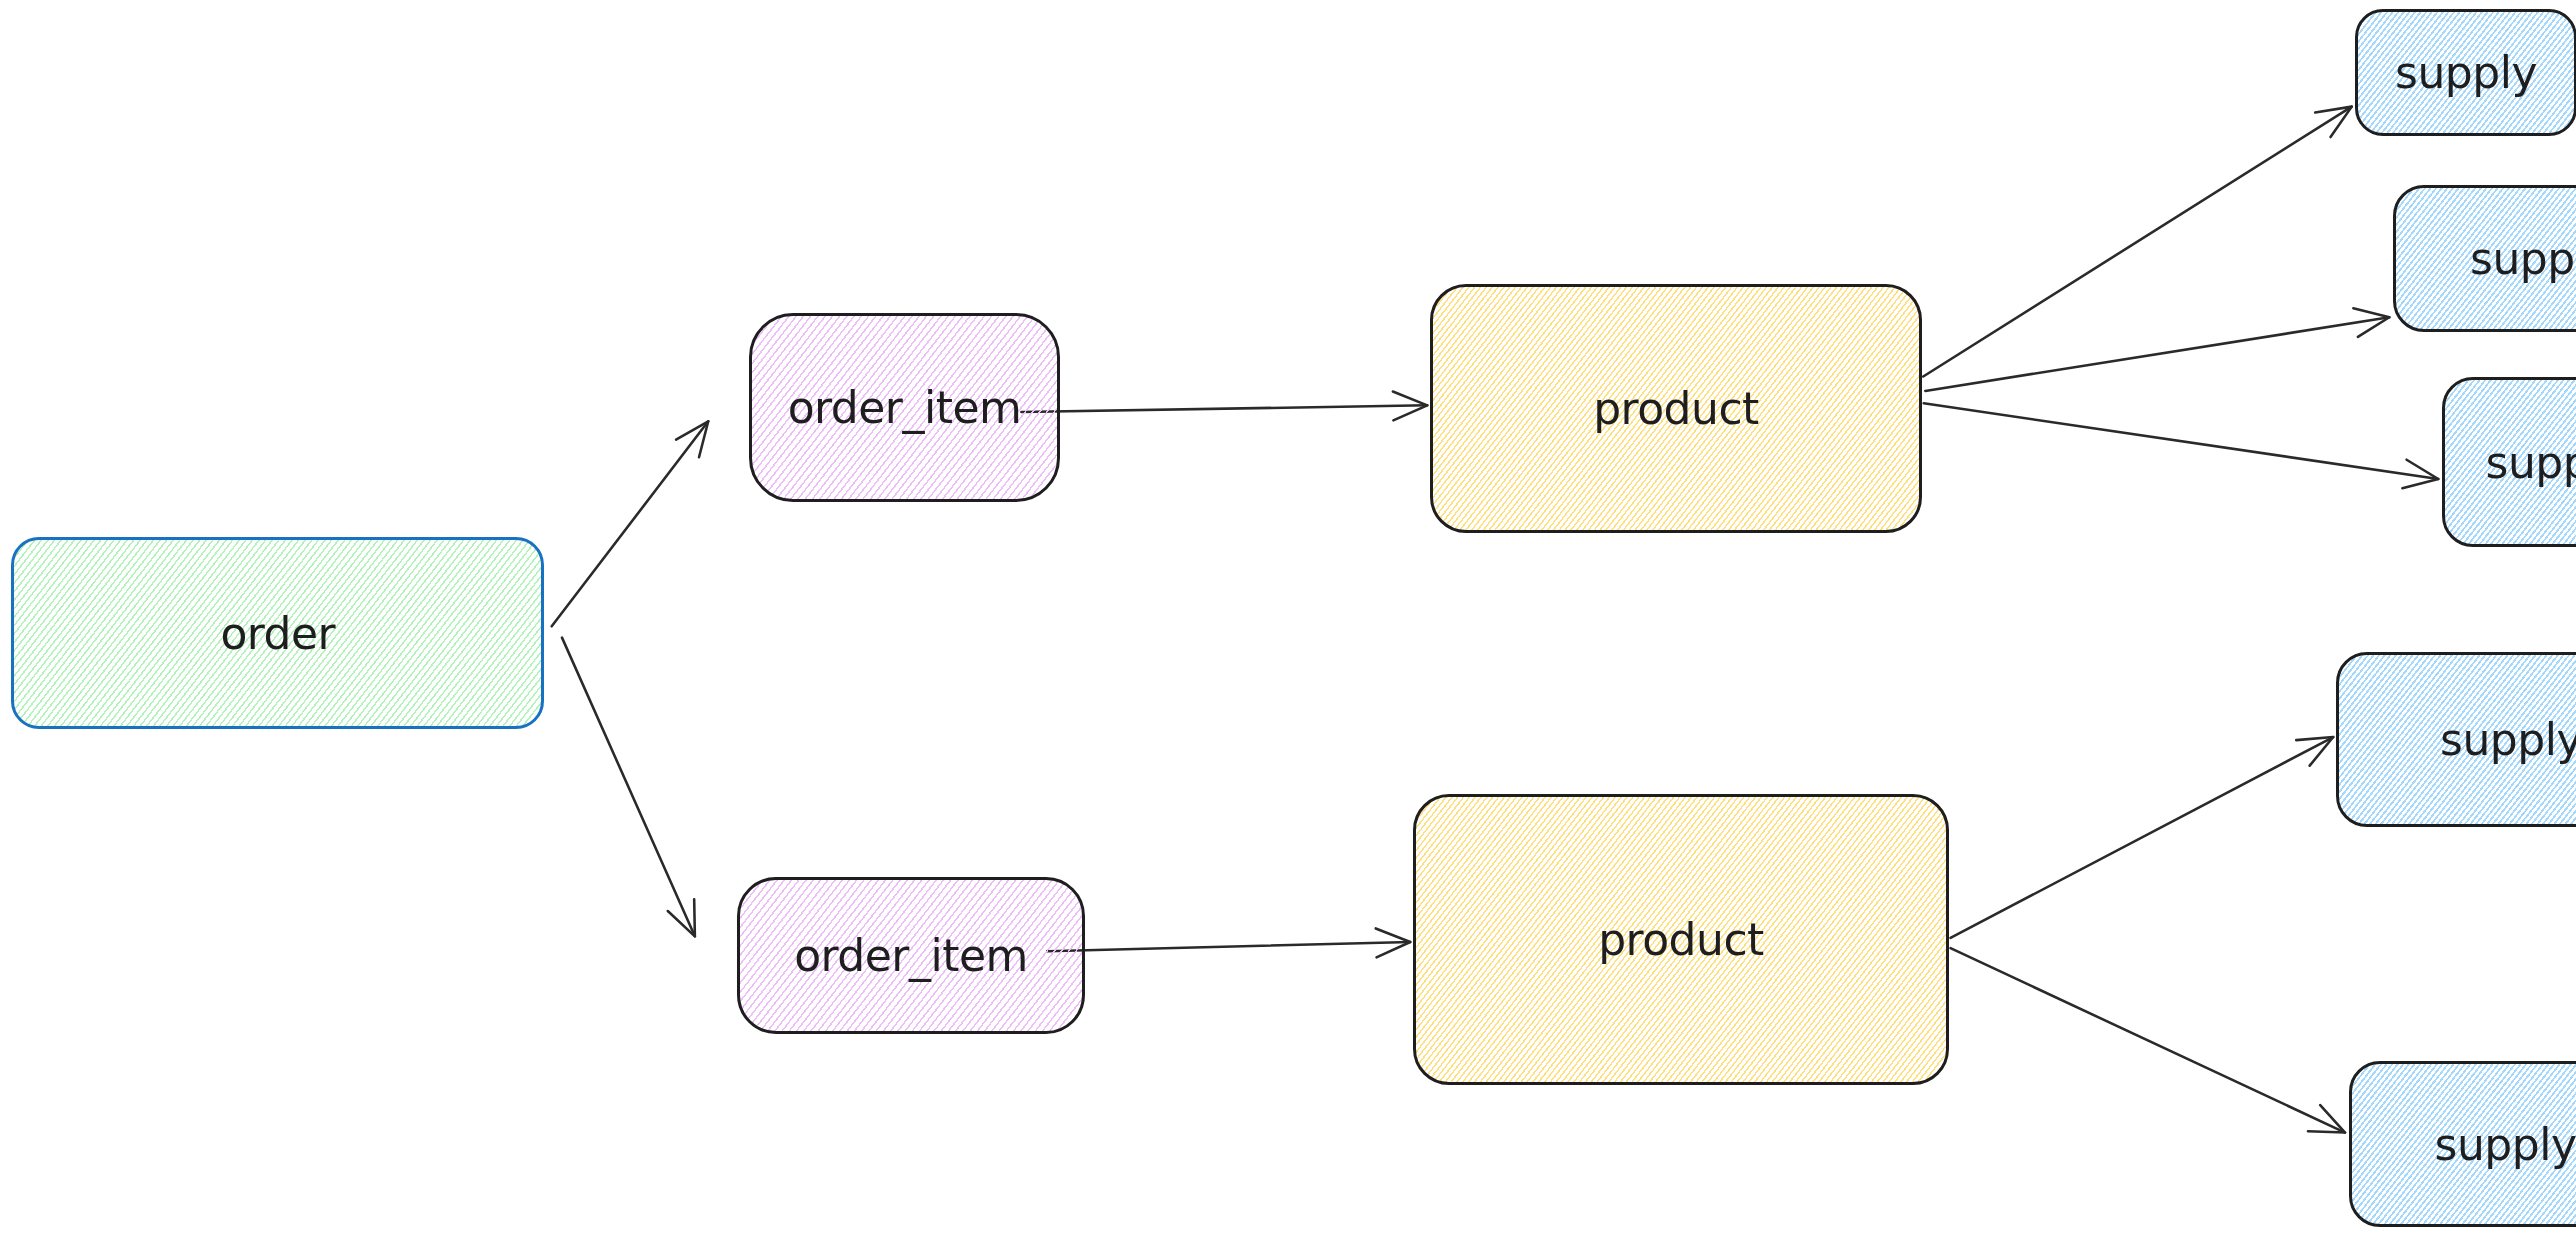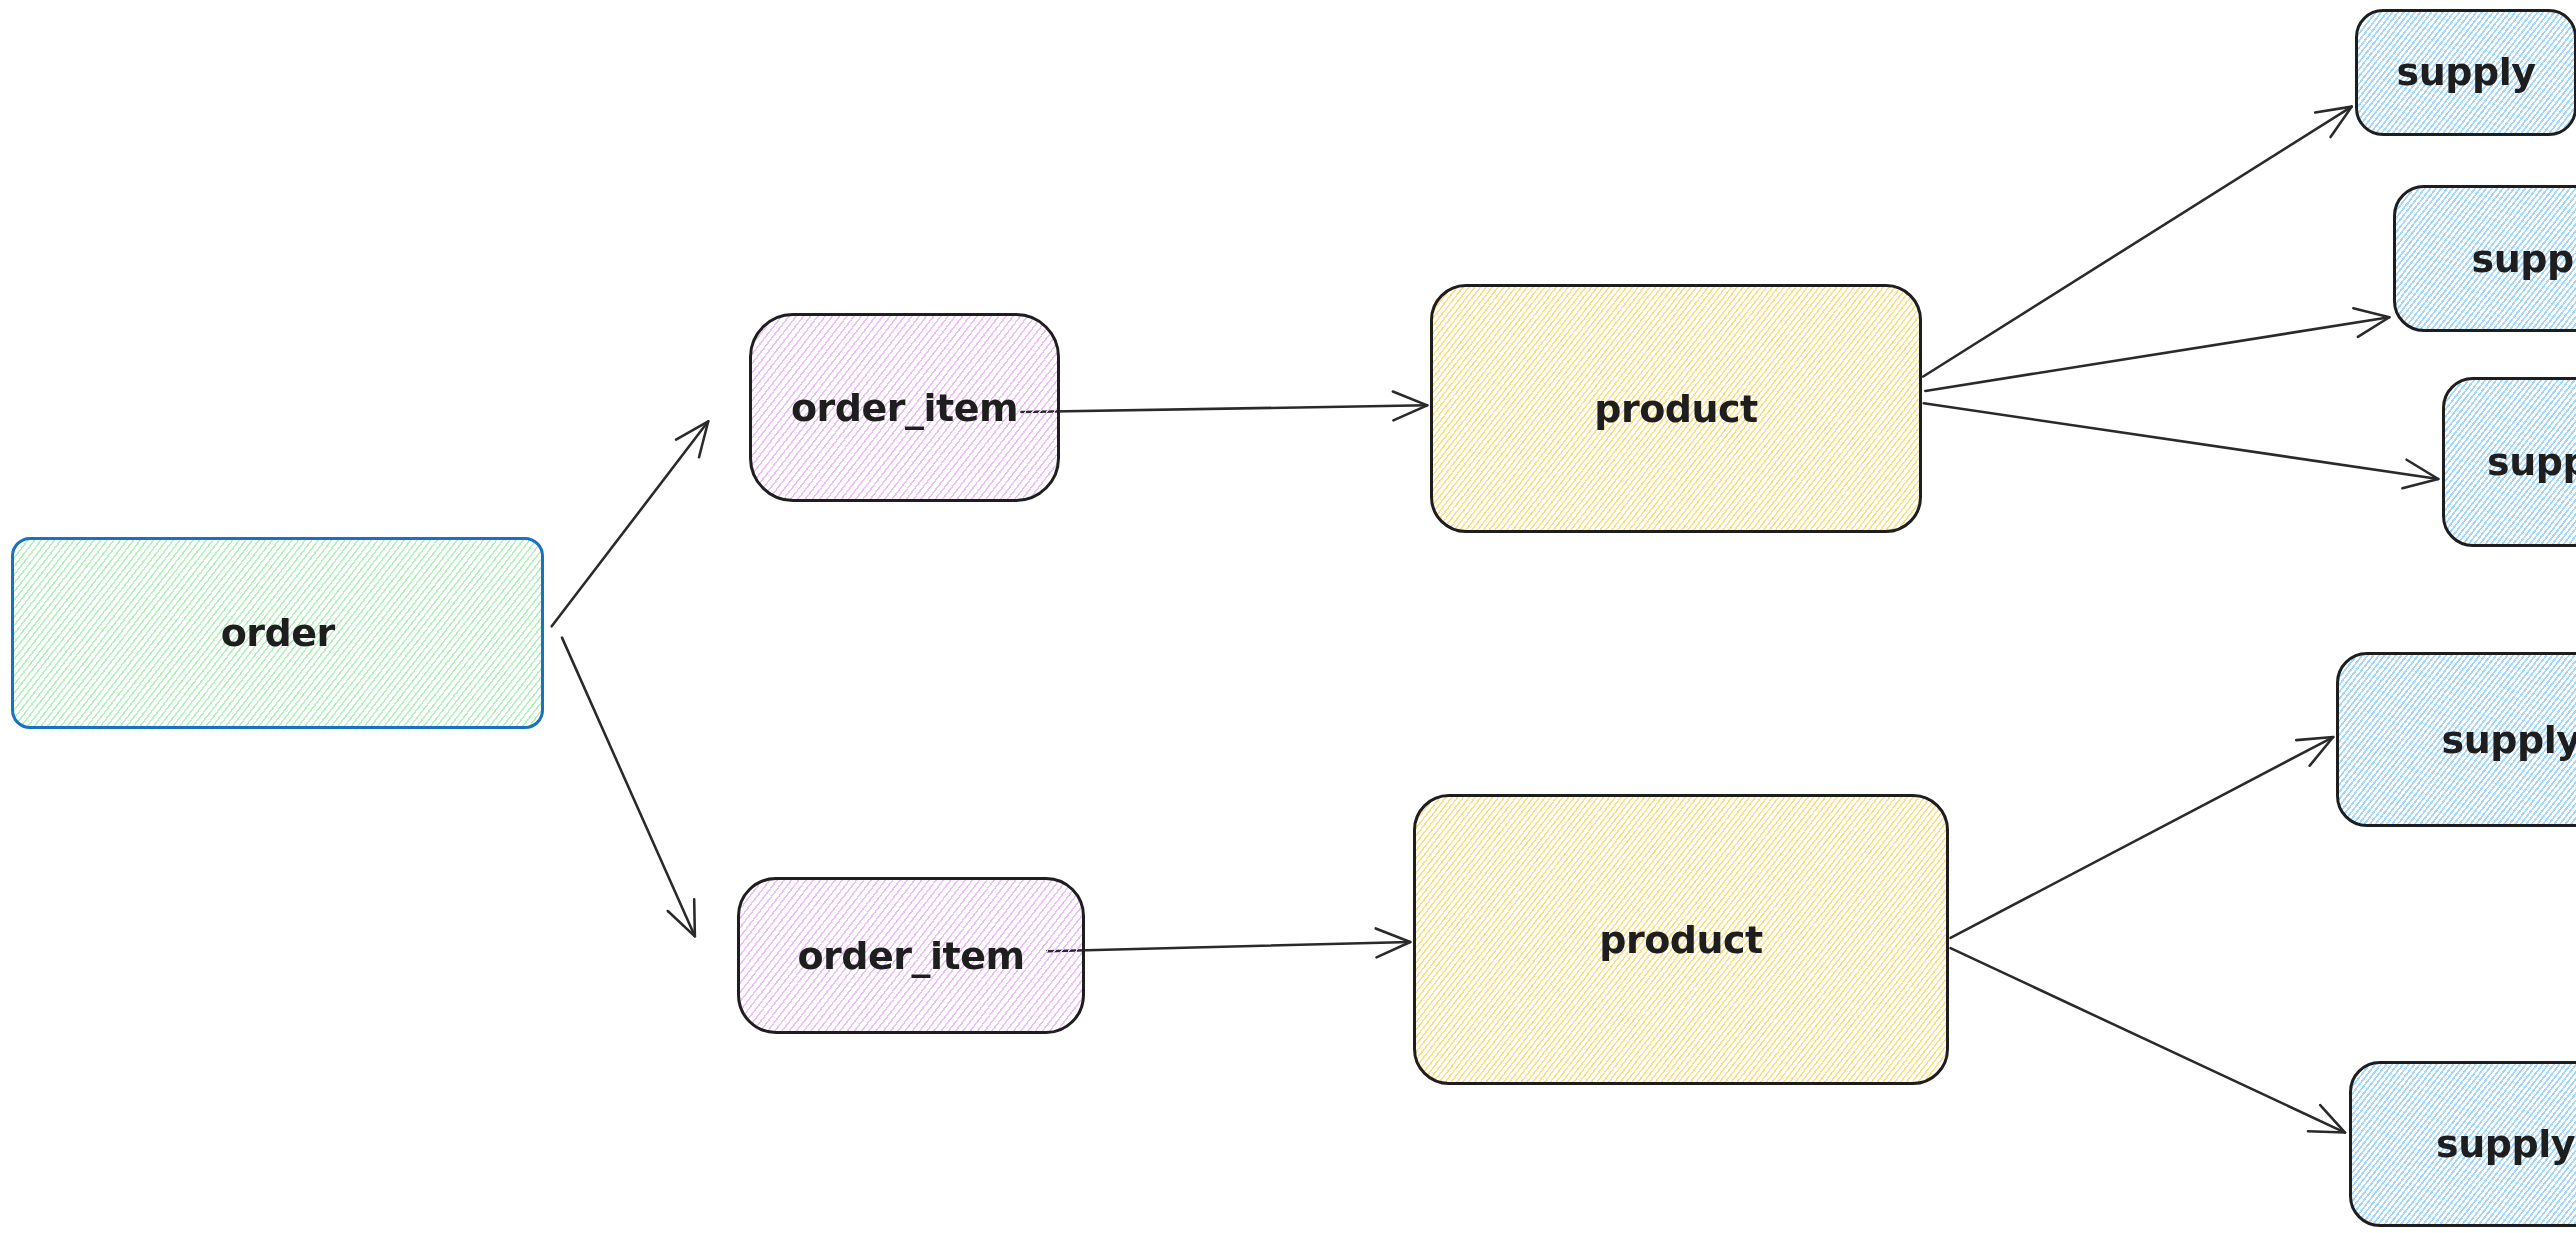--- a/index.html
+++ b/index.html
@@ -30,22 +30,22 @@
   .node {
     position: absolute;
     box-sizing: border-box;
     display: flex;
     align-items: center;
     justify-content: center;
     z-index: 2;
   }
   .node .label {
     color: #1e1e1e;
-    font-size: 38px;
-    font-weight: 700;
+    font-size: 44px;
+    font-weight: 400;
     letter-spacing: -0.5px;
     white-space: nowrap;
   }
   
   .green {
     border: 3.6px solid #1971c2;
     background: repeating-linear-gradient(128deg,
       #b2f2bb 0px, #b2f2bb 1.5px, transparent 1.5px, transparent 5.2px);
   }
   .violet {
@@ -84,21 +84,21 @@
       <path d="M 3737 759 L 4638 616" fill="none" stroke="#2a2a2a" stroke-width="5" stroke-linecap="round" stroke-linejoin="round"></path>
       <path d="M 4576.898388387821 654.0866519714506 L 4638 616 L 4568.10840546418 598.7036127113063" fill="none" stroke="#2a2a2a" stroke-width="5" stroke-linecap="round" stroke-linejoin="round"></path>
       <path d="M 3734 783 L 4733 930" fill="none" stroke="#2a2a2a" stroke-width="5" stroke-linecap="round" stroke-linejoin="round"></path>
       <path d="M 4663.308330349264 948.0851093801696 L 4733 930 L 4671.471882800277 892.6062733355287" fill="none" stroke="#2a2a2a" stroke-width="5" stroke-linecap="round" stroke-linejoin="round"></path>
       <path d="M 3786 1821 L 4529 1431" fill="none" stroke="#2a2a2a" stroke-width="5" stroke-linecap="round" stroke-linejoin="round"></path>
       <path d="M 4483.3122711347505 1486.647384764564 L 4529 1431 L 4457.250062361257 1436.9955357422423" fill="none" stroke="#2a2a2a" stroke-width="5" stroke-linecap="round" stroke-linejoin="round"></path>
       <path d="M 3786 1841 L 4552 2199" fill="none" stroke="#2a2a2a" stroke-width="5" stroke-linecap="round" stroke-linejoin="round"></path>
       <path d="M 4480.049809152431 2196.3223075235546 L 4552 2199 L 4503.7926783052235 2145.5205260402054" fill="none" stroke="#2a2a2a" stroke-width="5" stroke-linecap="round" stroke-linejoin="round"></path>
     </svg>
 
-  <div class="node green" style="left: 11.3px; top: 537px; width: 533px; height: 192px; border-radius: 19px;">
+  <div class="node green" style="left: 11.3px; top: 537px; width: 533px; height: 192px; border-radius: 28px;">
     <span class="label">order</span>
   </div>
 
   <div class="node violet" style="left: 709px; top: 313px; width: 311px; height: 189px; border-radius: 44px;">
     <span class="label">order_item</span>
   </div>
 
   <div class="node violet" style="left: 697px; top: 877px; width: 348px; height: 157px; border-radius: 39px;">
     <span class="label">order_item</span>
   </div>

